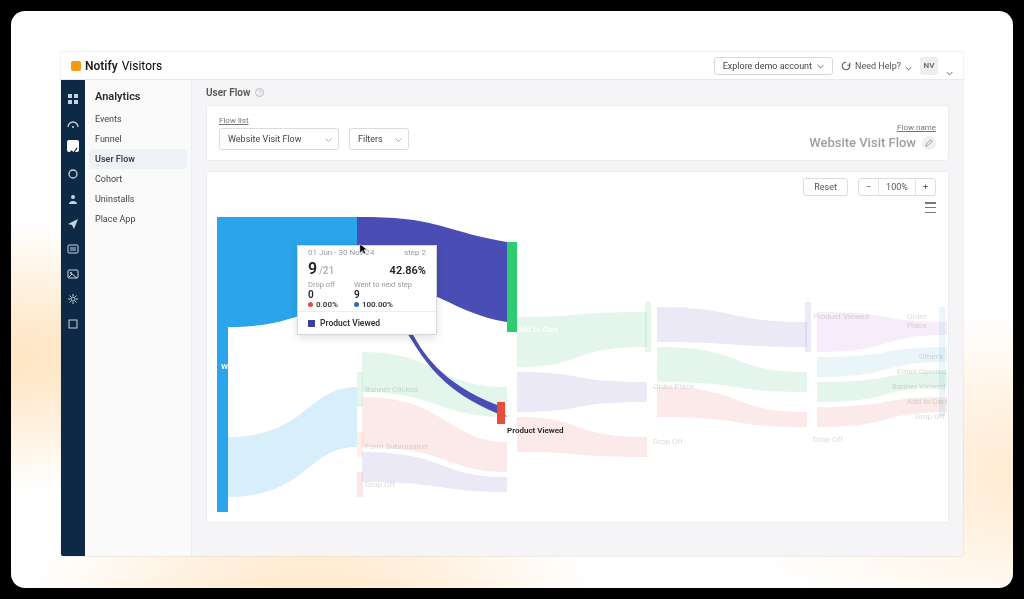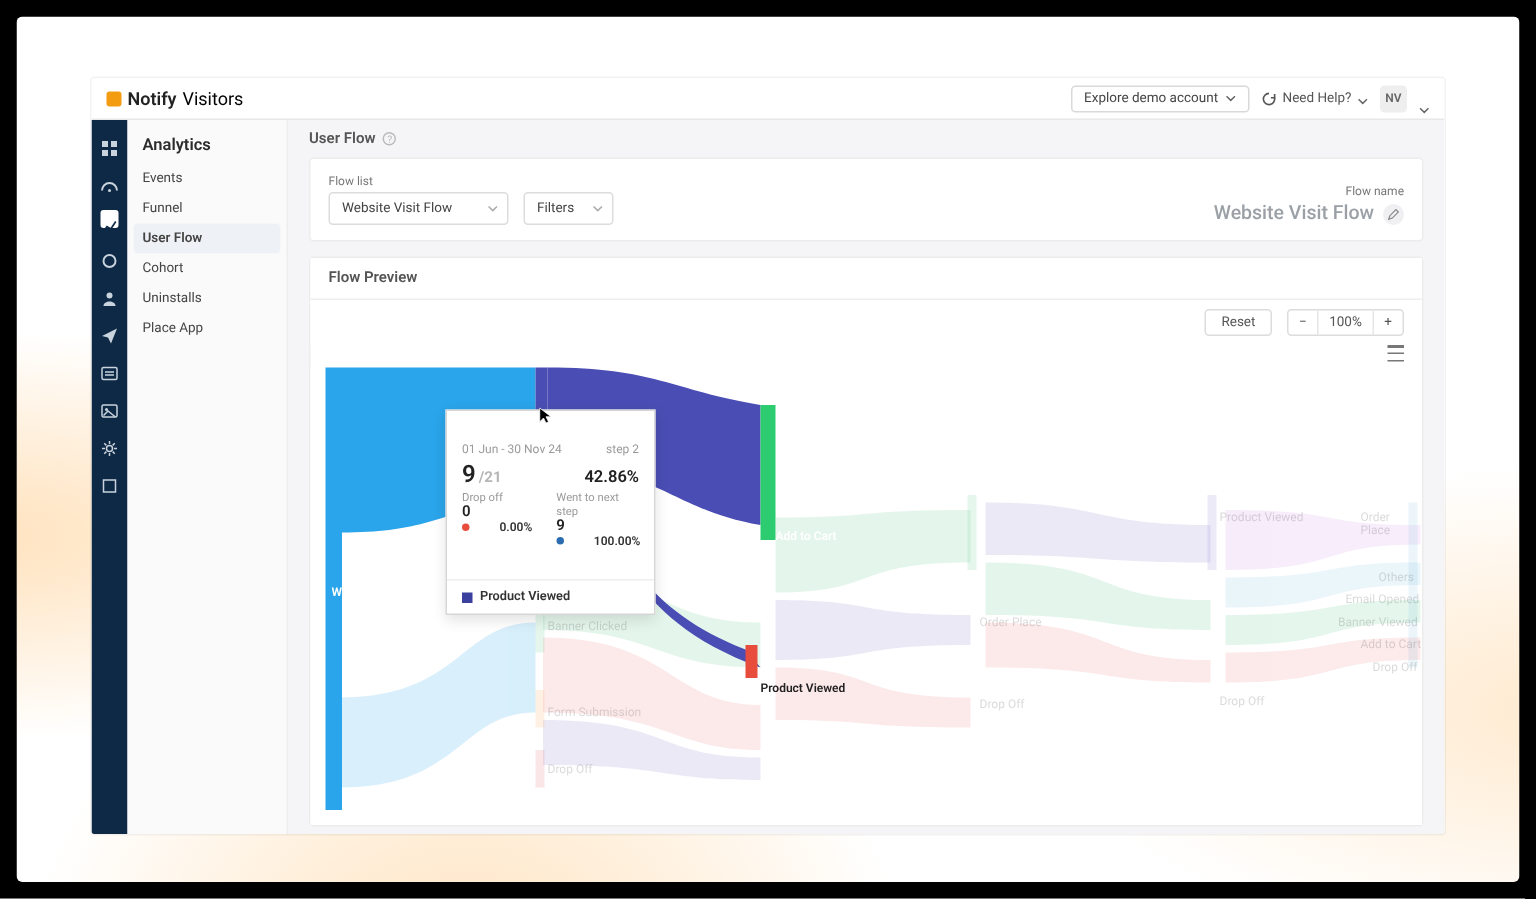--- a/index.html
+++ b/index.html
@@ -1,21 +1,21 @@
 <!DOCTYPE html>
 <html><head>
 <meta charset="utf-8">
 <style>
   * { box-sizing: border-box; margin: 0; padding: 0; font-family: -apple-system, BlinkMacSystemFont, "Segoe UI", Roboto, Arial, sans-serif; }
   html, body { width: 1024px; height: 599px; overflow: hidden; }
   body { background: #000; }
 
   .frame {
     position: absolute; left: 11px; top: 11px; right: 11px; bottom: 11px;
-    background: #fff; border-radius: 4px;
+    background: #fff; border-radius: 14px;
     background-image:
       radial-gradient(ellipse at -5% 60%, rgba(255,200,130,.55) 0%, rgba(255,200,130,0) 28%),
       radial-gradient(ellipse at 30% 115%, rgba(255,200,130,.55) 0%, rgba(255,200,130,0) 30%),
       radial-gradient(ellipse at 105% 80%, rgba(255,200,130,.4) 0%, rgba(255,200,130,0) 25%);
     overflow: hidden;
   }
 
   .app {
     position: absolute; left: 50px; top: 41px; right: 50px; bottom: 32px;
     background: #fff; border-radius: 2px; overflow: hidden;
@@ -57,21 +57,21 @@
   .sidenav .item.active { background:#eef1f6; border-radius:3px; margin:0 4px; padding:5px 6px; font-weight:600; }
 
   
   .main { position:absolute; left:131px; right:0; top:28px; bottom:0; background:#f5f5f7; overflow:hidden; }
   .pagehdr { padding:7px 14px; font-size:10px; color:#555; display:flex; align-items:center; gap:5px;}
   .pagehdr .q { width:9px;height:9px;border:1px solid #bbb;border-radius:50%;font-size:7px;color:#bbb;display:flex;align-items:center;justify-content:center;}
 
   .card { background:#fff; border:1px solid #ececec; border-radius:3px; margin:0 14px 10px; }
   .ctrl-row { display:flex; align-items:flex-end; gap:10px; padding:10px 12px;}
   .fld { display:flex; flex-direction:column; gap:3px;}
-  .fld .lbl { font-size:8px; color:#777;}
+  .fld .lbl { font-size:8px; color:#777;text-decoration:underline;}
   .select { border:1px solid #dcdcdc; border-radius:3px; font-size:9px; color:#444; padding:5px 20px 5px 8px; position:relative; min-width:120px;}
   .select .chev { position:absolute; right:6px; top:50%; transform:translateY(-50%); color:#999;}
   .flowname { margin-left:auto; text-align:right;}
   .flowname .val { font-size:13px; color:#9aa0a6; font-weight:500; display:flex; align-items:center; gap:6px;}
   .editcircle { width:14px;height:14px;border-radius:50%;background:#f0f0f2;display:flex;align-items:center;justify-content:center;color:#888;}
   .editcircle svg{width:8px;height:8px;}
 
   .preview-h { font-size:10px; color:#555; padding:8px 12px; border-bottom:1px solid #eee; background:#fff;}
   .toolbar { display:flex; justify-content:flex-end; gap:10px; padding:6px 12px; align-items:center; background:#fff;}
   .toolbar .zoom { display:flex; border:1px solid #dcdcdc; border-radius:3px; overflow:hidden; font-size:9px; color:#555;}
@@ -85,29 +85,29 @@
   .sankey { position:relative; height:305px; background:#fff;}
   .node { position:absolute; color:#fff; font-size:8px; display:flex; align-items:center; padding-left:4px; white-space:nowrap;}
   .faded { opacity:.18; }
 
   .link { position:absolute; overflow:visible;}
 
   .tooltip {
     position:absolute; left:90px; top:28px; width:140px; background:#fff; border:1px solid #d6d6d6;
     box-shadow:0 3px 9px rgba(0,0,0,.12); font-size:9px; color:#333; z-index:5;
   }
-  .tooltip .ttrow { padding:21px 10px; }
+  .tooltip .ttrow { padding:2px 10px; }
   .tooltip .tttop { display:flex; justify-content:space-between; color:#9a9a9a; font-size:8px; }
   .tooltip .big { font-size:16px; font-weight:600; color:#222; display:flex; align-items:baseline; gap:2px;}
   .tooltip .big .den { font-size:10px; color:#b6b6b6; font-weight:700;}
   .tooltip .pct { font-size:11px; font-weight:600; color:#222;}
   .tooltip .cols { display:flex; gap:16px; margin-top:2px;}
   .tooltip .cols .c { font-size:7.5px; color:#9a9a9a;}
   .tooltip .cols .v { font-size:10px; color:#222; font-weight:600;}
-  .tooltip .cols .sub { font-size:8px; font-weight:600; display:flex; align-items:center; gap:20px;}
+  .tooltip .cols .sub { font-size:8px; font-weight:600; display:flex; align-items:center; gap:3px;}
   .dot { width:5px;height:5px;border-radius:50%; display:inline-block;}
   .tooltip .legend { border-top:1px solid #eee; padding:6px 10px; display:flex; align-items:center; gap:5px; font-size:8.5px; font-weight:600;}
   .sq { width:7px;height:7px; display:inline-block; background:#3b3f9e;}
 
   .cursor { position:absolute; left:152px; top:23px; width:10px;height:12px; z-index:6;}
   .cursor svg{width:100%;height:100%;}
 </style>
 </head>
 <body>
 
@@ -226,21 +226,20 @@
                   <svg viewBox="0 0 10 10">
                     <path d="M1 9l1-3 5-5 2 2-5 5-3 1z" fill="none" stroke="#888" stroke-width="1"></path>
                   </svg>
                 </span>
             </div>
           </div>
         </div>
       </div>
 
       <div class="card" style="padding-bottom:0;">
-        <div class="preview-h" style="font-weight:600">Flow Preview</div>
         <div class="toolbar">
           <button class="reset">Reset</button>
           <div class="zoom">
             <span>−</span>
             <span>100%</span>
             <span>+</span>
           </div>
         </div>
         <div style="display:flex;justify-content:flex-end;padding:0 12px 4px;">
           <div class="burger">

